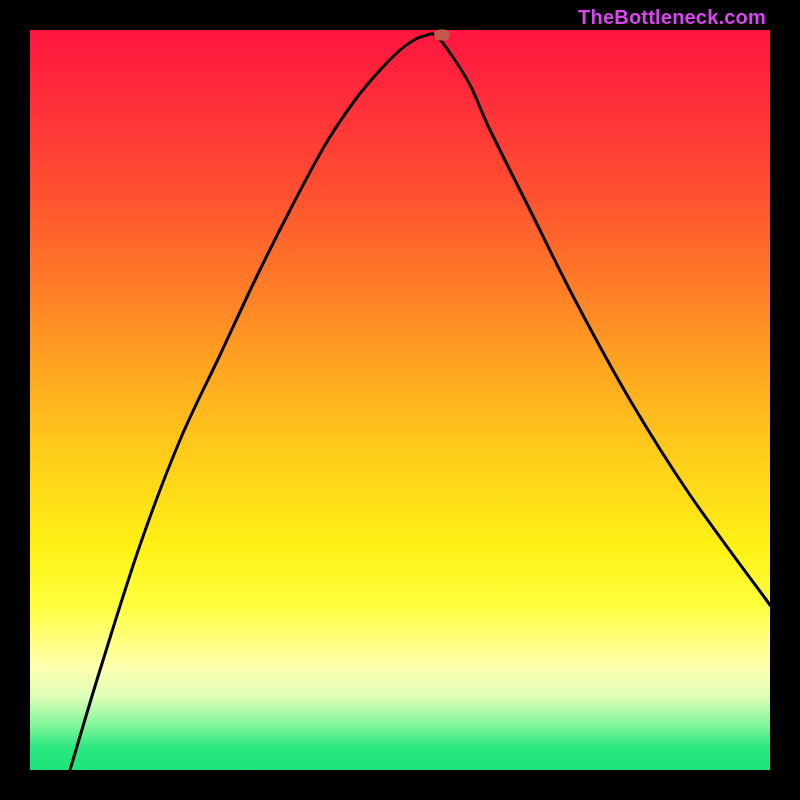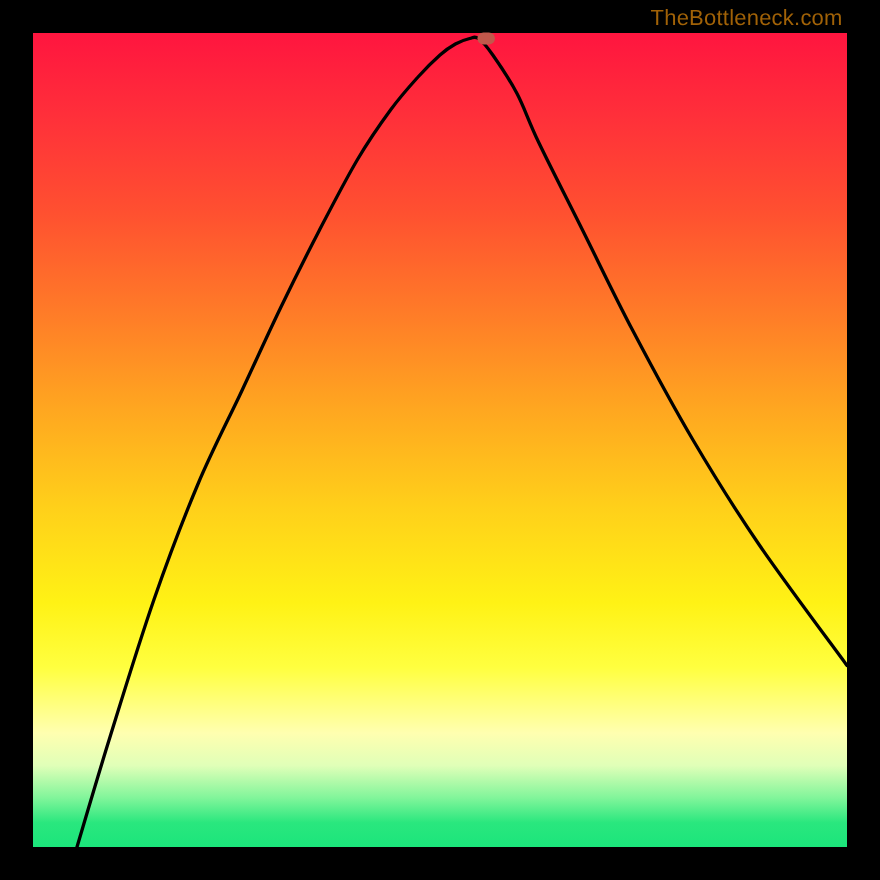--- a/index.html
+++ b/index.html
@@ -38,23 +38,23 @@
       #e0ffb8 90%,
       #80f59a 94%,
       #2ae77e 97%,
       #1be57b 100%
     );
   }
   .watermark {
     position: absolute;
     top: 6px;
     right: 34px;
-    color: #a16207;
+    color: #d946ef;
     font-size: 20px;
-    font-weight: 400;
+    font-weight: 700;
     letter-spacing: 0.2px;
   }
   svg.curve {
     position: absolute;
     left: 0;
     top: 0;
     width: 740px;
     height: 740px;
   }
   .marker {

